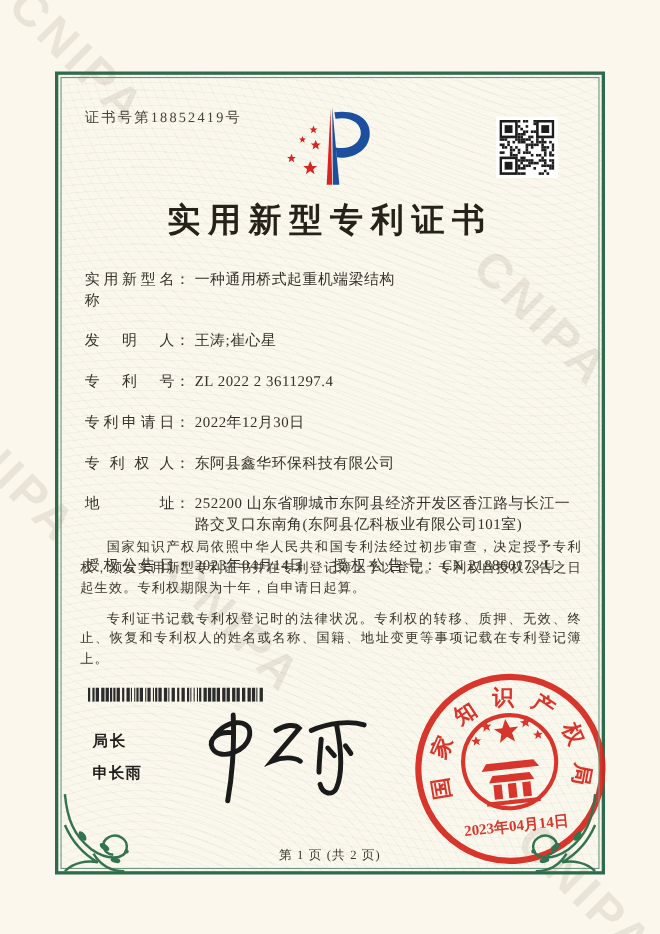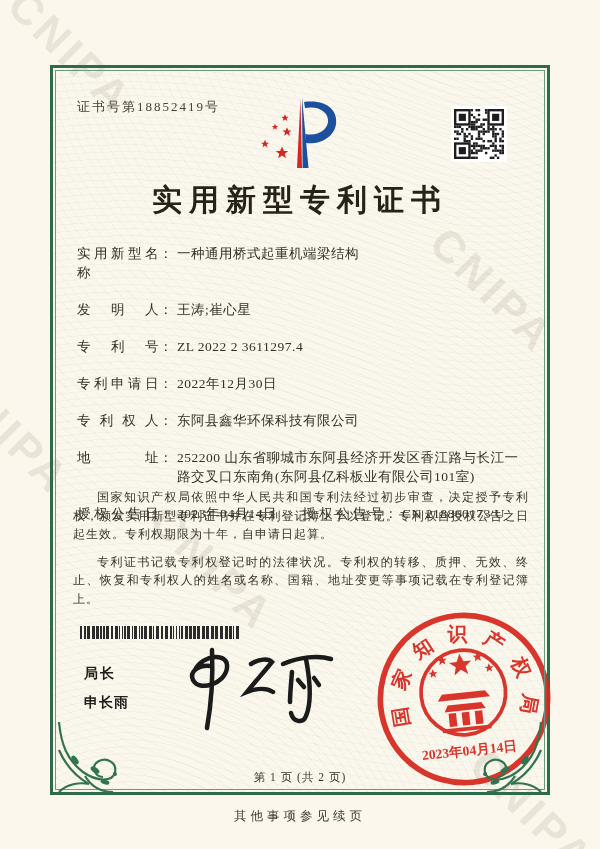--- a/index.html
+++ b/index.html
@@ -454,15 +454,14 @@
         <path d="M40,60 C34,70 24,76 12,76"></path>
         <ellipse cx="30" cy="54" rx="5" ry="2.6" transform="rotate(-35 30 54)" fill="#33734f" stroke="none"></ellipse>
         <ellipse cx="50" cy="44" rx="5" ry="2.6" transform="rotate(-55 50 44)" fill="#33734f" stroke="none"></ellipse>
         <ellipse cx="20" cy="66" rx="4.5" ry="2.4" transform="rotate(-15 20 66)" fill="#33734f" stroke="none"></ellipse>
         <circle cx="10" cy="58" r="2" fill="#33734f" stroke="none"></circle>
       </svg>
     </div>
 
   </div>
 
-  <div class="footer">其他事项参见续页</div>
 
 </div>
 
 </body></html>

